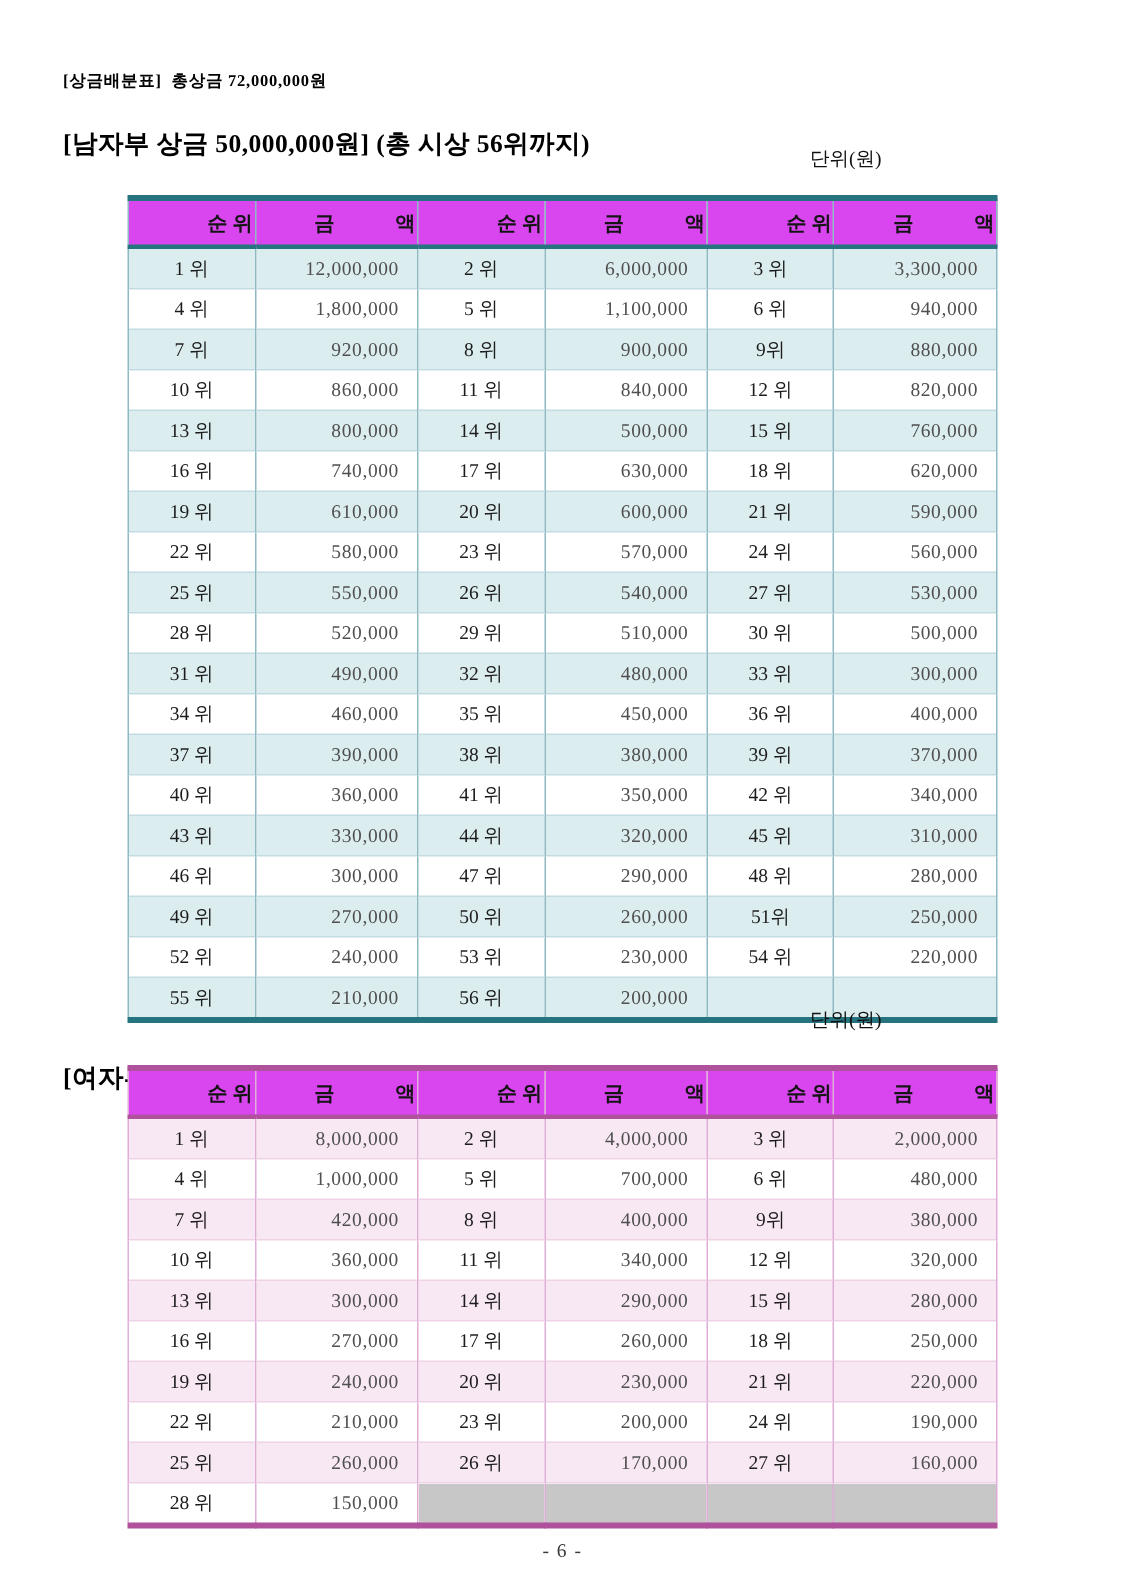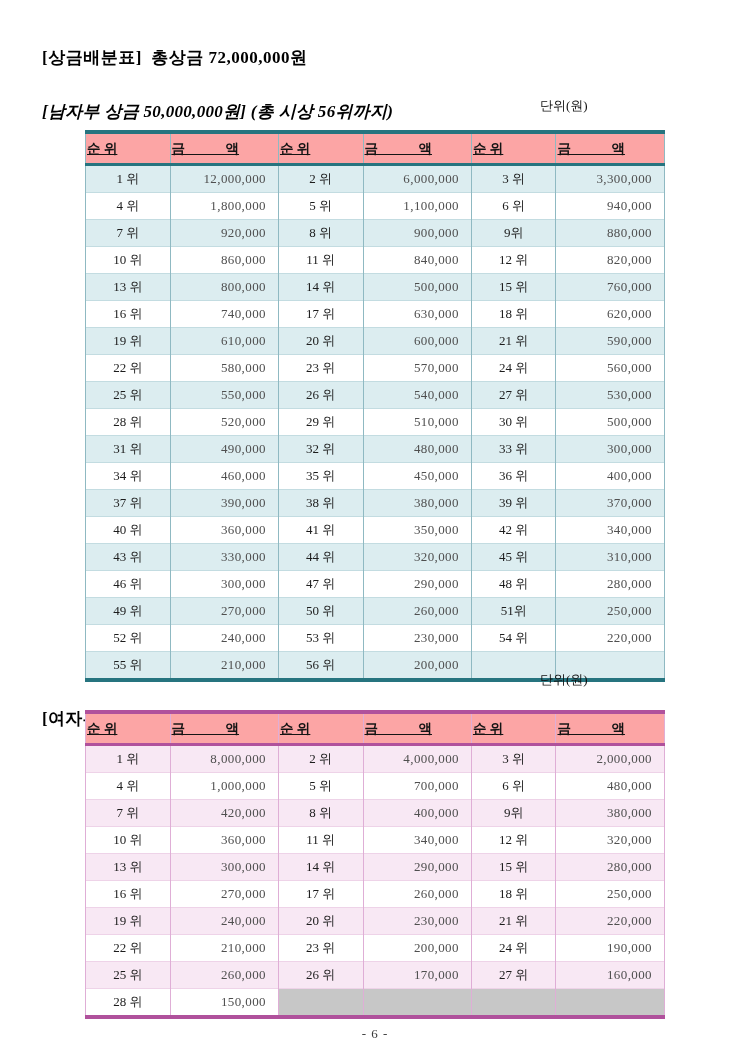--- a/index.html
+++ b/index.html
@@ -6,33 +6,33 @@
   body {
     width:750px; height:1061px;
     background:#ffffff;
     position:relative;
     font-family:"Liberation Serif","DejaVu Serif",serif;
     color:#1f1f1f;
     overflow:hidden;
   }
   .main-title {
     position:absolute; left:42px; top:46px;
-    font-size:17px; font-weight:bold; letter-spacing:0.5px;
+    font-size:11px; font-weight:bold; letter-spacing:0.5px;
     white-space:pre; color:#000;
   }
   .section-title {
     position:absolute; left:42px;
     font-size:17px; font-weight:bold; letter-spacing:0.3px;
     white-space:pre; color:#000;
   }
   .unit-label {
     position:absolute; left:540px;
     font-size:13px; color:#111; white-space:pre;text-align:right;
   }
-  #men-title   { top:100px;font-style:italic; }
+  #men-title   { top:84px; }
   #men-unit    { top:97px; }
   #women-title { top:666px;margin-top:41px; }
   #women-unit  { top:671px; }
 
   .prize-table {
     position:absolute; left:85px; width:580px;
     border-collapse:collapse; table-layout:fixed;
     font-size:13px;
   }
   #men-table   { top:130px; }
@@ -43,22 +43,22 @@
 
   .prize-table {
     border-top:4px solid var(--accent);
     border-bottom:4px solid var(--accent);
   }
   .prize-table th {
     height:27px; font-weight:bold; white-space:pre;
     border-bottom:3px solid var(--accent);
     border-left:1px solid var(--vline);
     border-right:1px solid var(--vline);
-    background:#fca5a5; color:#141414;
-    text-align:left; font-size:13.5px;text-decoration:underline;
+    background:#d946ef; color:#141414;
+    text-align:right; font-size:13.5px;
   }
   .prize-table td {
     height:24px;
     border-top:1px solid var(--hline);
     border-left:1px solid var(--vline);
     border-right:1px solid var(--vline);
     white-space:pre; overflow:hidden;
   }
   .prize-table td.rank {
     text-align:center; color:#1c1c1c;

